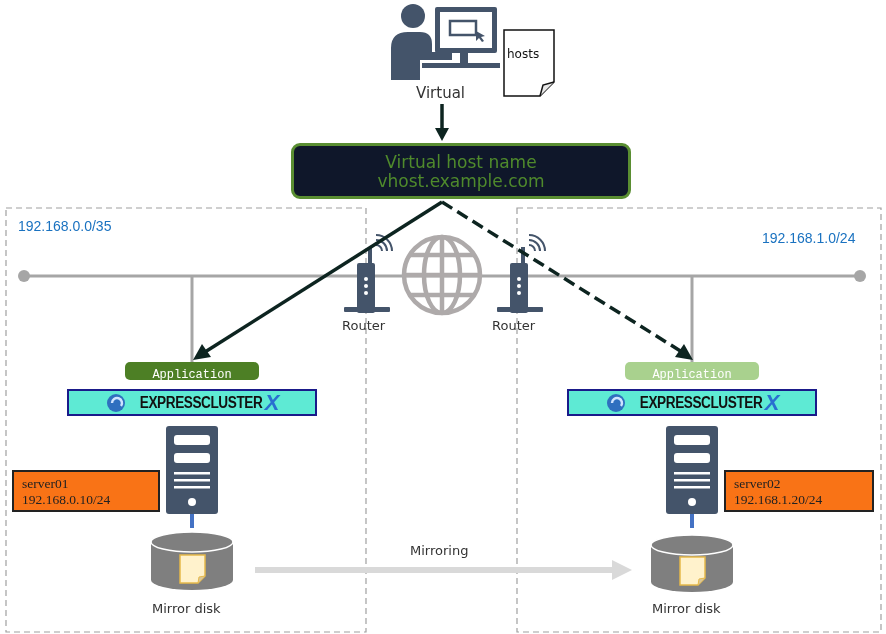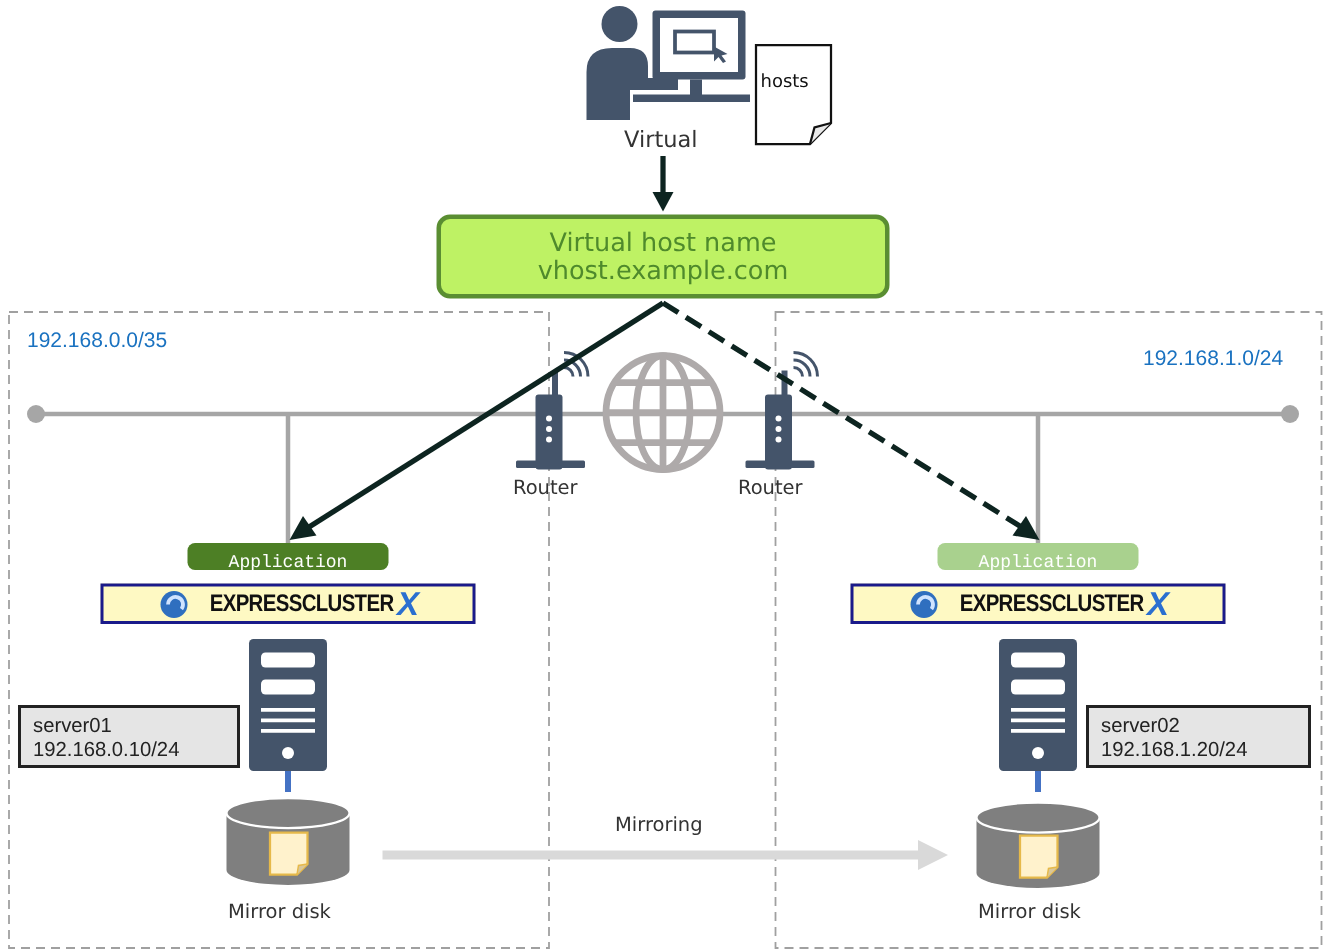--- a/index.html
+++ b/index.html
@@ -1,26 +1,26 @@
 <!DOCTYPE html>
 <html><head>
 <meta charset="utf-8">
 <style>
   html, body { margin: 0; padding: 0; background: #ffffff; }
   body { width: 886px; height: 634px; position: relative; overflow: hidden; font-family: "DejaVu Sans", sans-serif; }
   #stage { position: absolute; left: 0; top: 0; width: 886px; height: 634px; }
   .abs { position: absolute; }
   .subnet-label { font-family: "Liberation Sans", sans-serif; font-size: 14px; color: #1a72c0; }
   .client-label { font-size: 15px; color: #333; font-family: "DejaVu Sans", sans-serif; }
-  .vhost-box { left: 291px; top: 143px; width: 302px; height: 56px; border: 3px solid #5a8e32; border-radius: 9px; background: #bef264; box-sizing: border-box; text-align: center; color: #4f8a2c; font-size: 17px; line-height: 19px; padding-top: 7px; font-family: "DejaVu Sans", sans-serif; }
+  .vhost-box { left: 291px; top: 143px; width: 340px; height: 56px; border: 3px solid #5a8e32; border-radius: 9px; background: #0f172a; box-sizing: border-box; text-align: center; color: #4f8a2c; font-size: 17px; line-height: 19px; padding-top: 7px; font-family: "DejaVu Sans", sans-serif; }
   .app-box { width: 134px; height: 18px; border-radius: 5px; color: #fff; font-size: 12px; text-align: center; line-height: 26px; font-family: Liberation Mono, monospace; }
-  .ecx-bar { width: 250px; height: 27px; border: 2px solid #1a1a8a; background: #fef9c3; box-sizing: border-box; display: flex; align-items: center; justify-content: center; }
+  .ecx-bar { width: 250px; height: 27px; border: 2px solid #1a1a8a; background: #5eead4; box-sizing: border-box; display: flex; align-items: center; justify-content: center; }
   .ecx-text { font-family: "Liberation Sans", sans-serif; font-weight: bold; font-size: 16px; color: #111; letter-spacing: -0.5px; transform: scaleX(0.85); display: inline-block; }
   .ecx-x { font-family: "Liberation Sans", sans-serif; font-weight: bold; font-style: italic; font-size: 22px; color: #2a6fd0; margin-left: -8px; }
-  .server-info { border: 2px solid #222; background: #e5e5e5; box-sizing: border-box; font-size: 13.5px; line-height: 16px; padding: 4px 0 16px 8px; color: #222; font-family: Liberation Sans, sans-serif; }
+  .server-info { border: 2px solid #222; background: #f97316; box-sizing: border-box; font-size: 13.5px; line-height: 16px; padding: 4px 0 16px 8px; color: #222; font-family: Liberation Serif, serif; }
   .small-label { font-size: 13px; color: #333; font-family: "DejaVu Sans", sans-serif; }
 </style>
 </head>
 <body>
 
 <div id="stage">
 
   <svg class="abs" style="left:0;top:0" width="886" height="634">
 
     <rect x="6" y="208" width="360" height="424" fill="none" stroke="#a0a0a0" stroke-width="1.2" stroke-dasharray="6,4"></rect>

